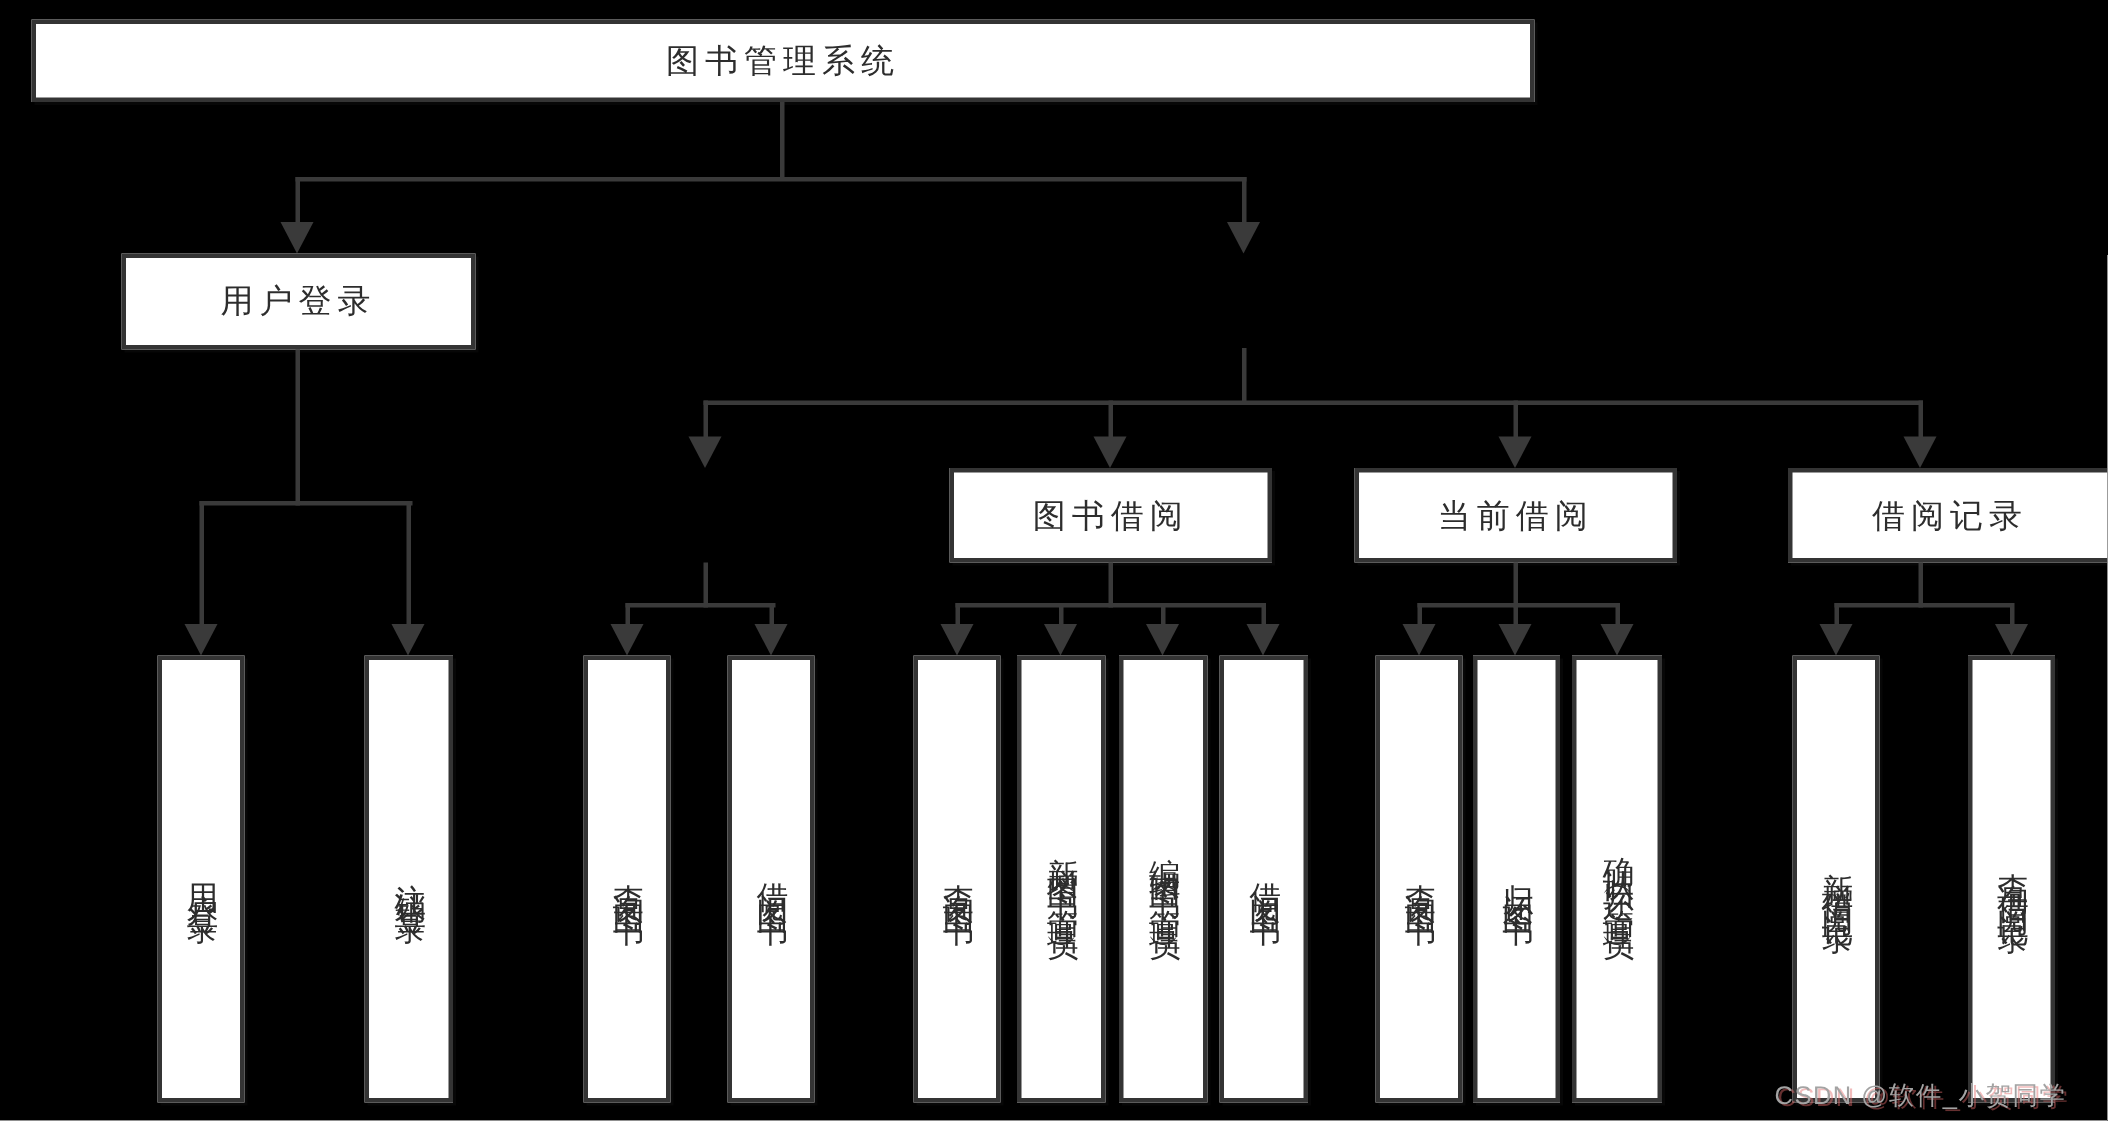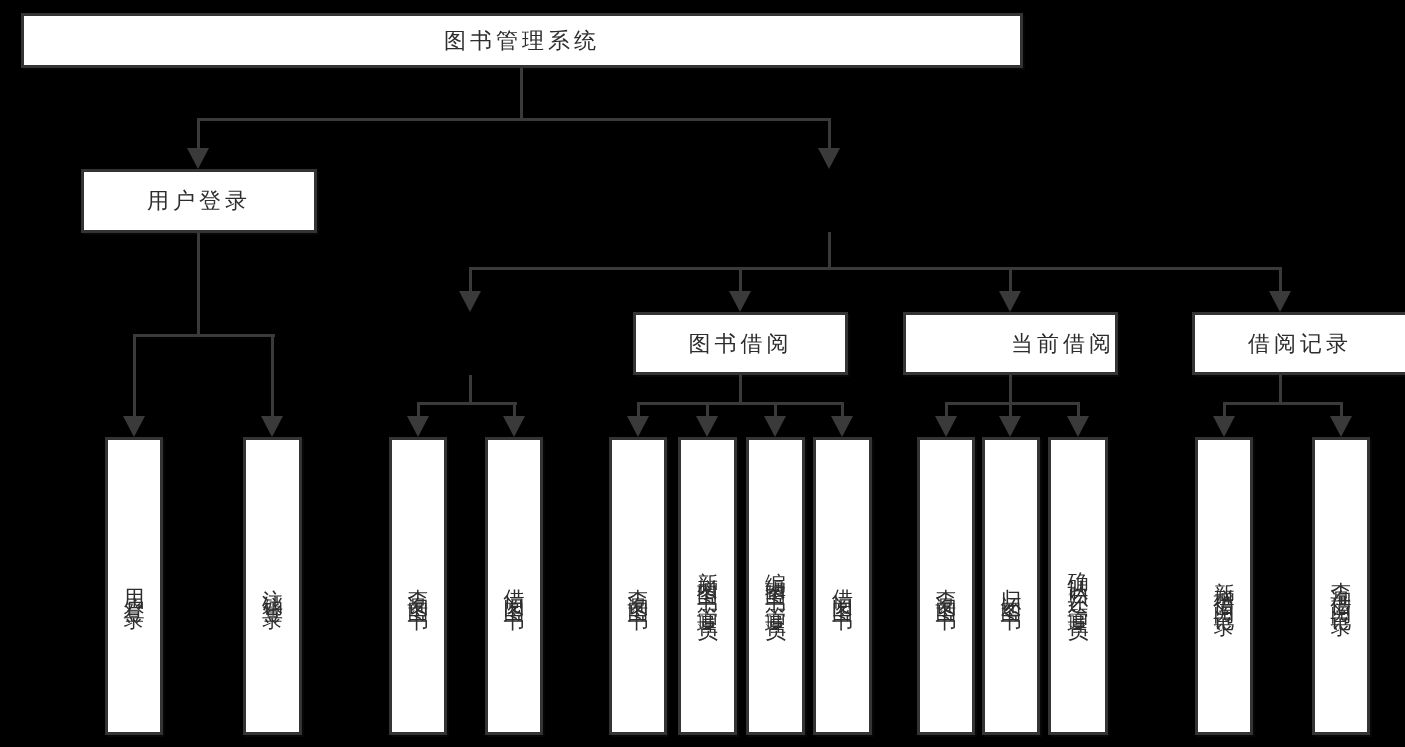--- a/index.html
+++ b/index.html
@@ -94,21 +94,21 @@
   <div class="vline" style="left:739px; top:267px; height:27px;"></div>
   <div class="tri" style="left:729px; top:291px;"></div>
   <div class="vline" style="left:1009px; top:267px; height:27px;"></div>
   <div class="tri" style="left:999px; top:291px;"></div>
   <div class="vline" style="left:1279px; top:267px; height:27px;"></div>
   <div class="tri" style="left:1269px; top:291px;"></div>
 
   <div class="box" style="left:633px; top:312px; width:215px; height:63px;">
     <span class="h-label">图书借阅</span>
   </div>
-  <div class="box" style="left:903px; top:312px; width:215px; height:63px;justify-content:flex-end;">
+  <div class="box" style="left:903px; top:312px; width:215px; height:63px;">
     <span class="h-label">当前借阅</span>
   </div>
   <div class="box" style="left:1192px; top:312px; width:216px; height:63px;">
     <span class="h-label">借阅记录</span>
   </div>
 
   <div class="vline" style="left:469px; top:375px; height:30px;"></div>
   <div class="hline" style="left:417px; top:402px; width:100px;"></div>
   <div class="vline" style="left:417px; top:402px; height:16px;"></div>
   <div class="tri" style="left:407px; top:416px;"></div>
@@ -179,14 +179,15 @@
     <span class="v-label">确认归还（管理员）</span>
   </div>
 
   <div class="box" style="left:1195px; top:437px; width:58px; height:298px;">
     <span class="v-label">新增借阅记录</span>
   </div>
   <div class="box" style="left:1312px; top:437px; width:58px; height:298px;">
     <span class="v-label">查询借阅记录</span>
   </div>
 
+  <div class="watermark">CSDN @软件_小贺同学</div>
 
 </div>
 
 </body></html>

